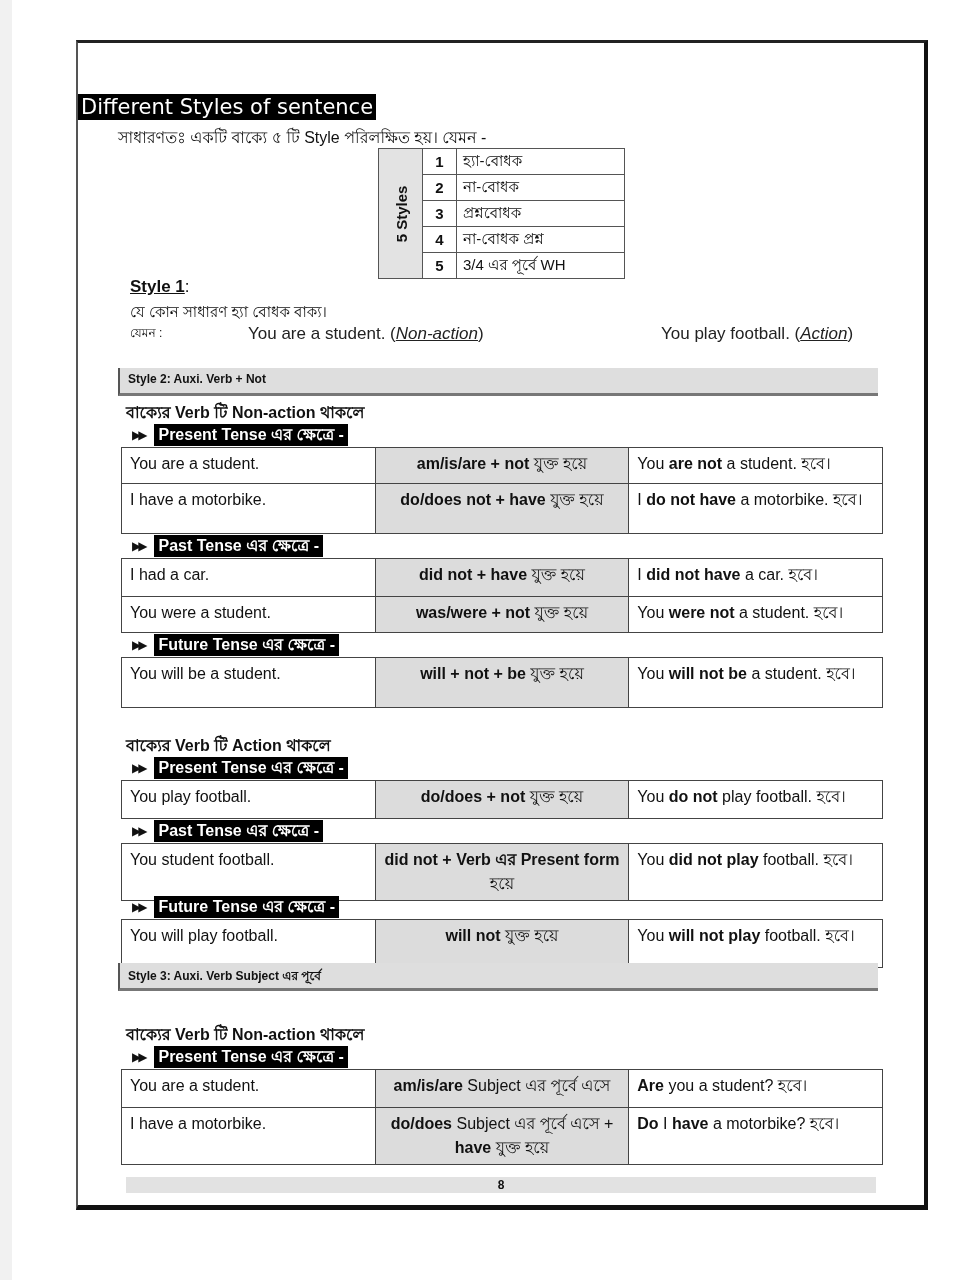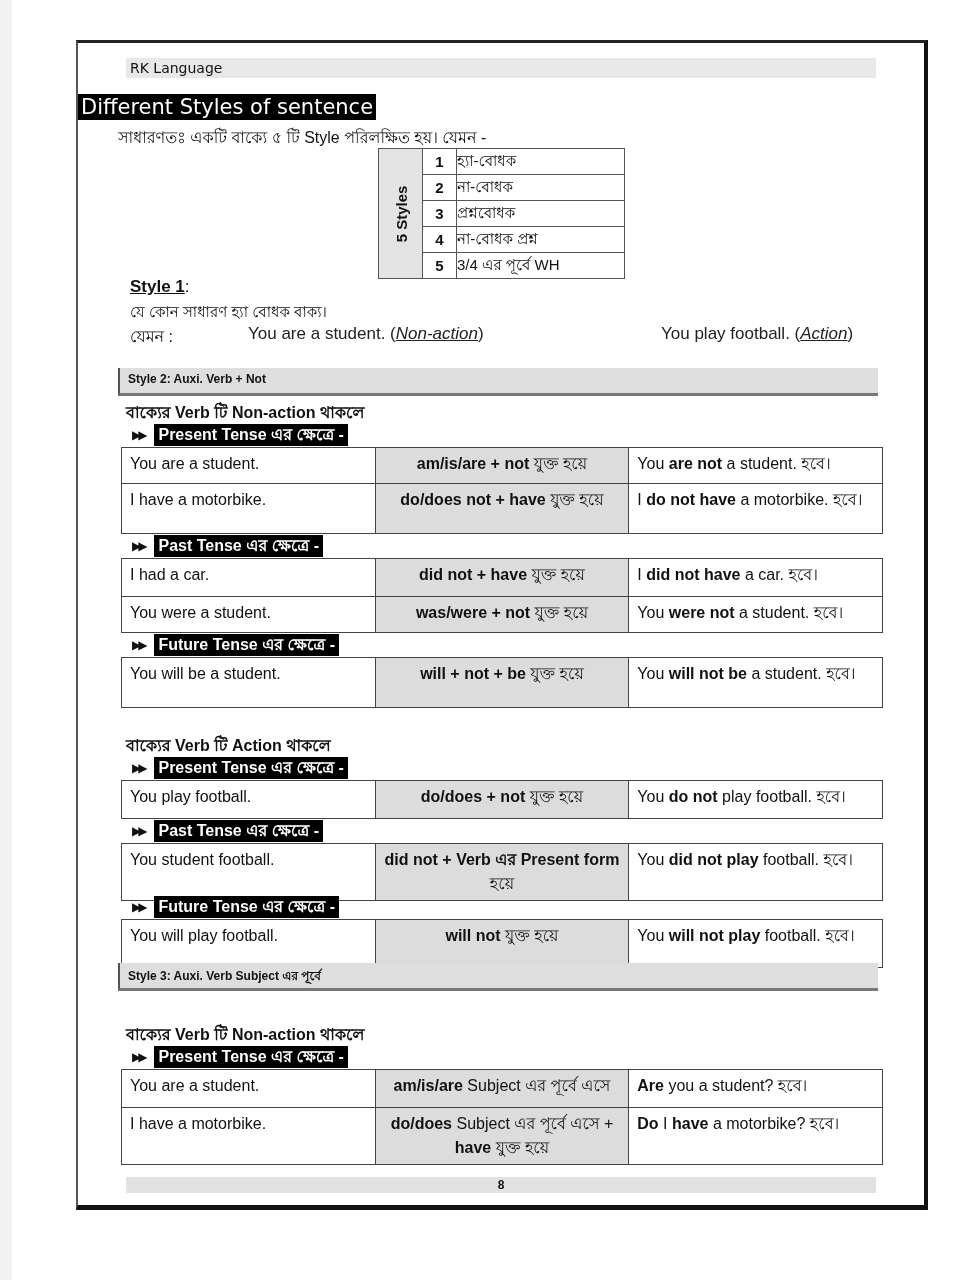--- a/index.html
+++ b/index.html
@@ -16,25 +16,25 @@
   .header-text { position: absolute; left: 4px; top: 2px; font-size: 14px; font-family: "DejaVu Sans", sans-serif; }
   .title-wrap { position: absolute; left: 0; top: 51px; width: 848px; text-align: left; }
   .title { display: inline-block; background: #000; color: #fff; font-size: 21px; padding: 0 3px; line-height: 26px; font-family: "DejaVu Sans", sans-serif; }
   .intro { position: absolute; left: 40px; top: 82px; font-size: 16px; }
   table { border-collapse: collapse; }
   .styles-table { position: absolute; left: 300px; top: 105px; }
   .styles-table td { border: 1px solid #555; font-size: 15px; height: 25px; }
   .styles-table .side { width: 44px; background: #e3e3e3; position: relative; }
   .side-label { position: absolute; left: 50%; top: 50%; transform: translate(-50%,-50%) rotate(-90deg); white-space: nowrap; font-weight: bold; font-size: 15px; }
   .styles-table .num { width: 34px; text-align: center; font-weight: bold; }
-  .styles-table .txt { width: 168px; }
+  .styles-table .txt { width: 168px; padding-left: 6px; }
   .style1-head { position: absolute; left: 52px; top: 234px; font-size: 17px; }
   .style1-head .u { text-decoration: underline; font-weight: bold; }
   .style1-desc { position: absolute; left: 52px; top: 257px; font-size: 15px; }
-  .example-label { position: absolute; left: 52px; top: 281px; font-size: 16px; }
+  .example-label { position: absolute; left: 52px; top: 281px; font-size: 12px; }
   .example-1 { position: absolute; left: 170px; top: 281px; font-size: 17px; color: #222; }
   .example-2 { position: absolute; left: 583px; top: 281px; font-size: 17px; color: #222; text-align: center; }
   .u-i { text-decoration: underline; font-style: italic; }
   .section-bar {
     position: absolute; left: 40px; width: 760px; height: 28px; background: #dedede;
     border-left: 2px solid #555; border-bottom: 3px solid #777; font-weight: bold; font-size: 12px;
     padding: 4px 8px;
   }
   .subhead { position: absolute; left: 48px; font-size: 16px; font-weight: bold; }
   .tense-label { position: absolute; left: 54px; font-size: 16px; display: flex; align-items: center; }
@@ -49,23 +49,20 @@
   .b { font-weight: bold; }
   .footer-bar { position: absolute; left: 48px; top: 1134px; width: 750px; height: 16px; background: #e2e2e2; text-align: center; font-size: 12px; font-weight: bold; line-height: 16px; }
 </style>
 </head>
 <body>
 
 <div class="left-strip"></div>
 
 <div class="page">
 
-  <div class="header-bar">
-    <span class="header-text">RK Language</span>
-  </div>
 
   <div class="title-wrap">
     <span class="title">Different Styles of sentence</span>
   </div>
 
   <div class="intro">সাধারণতঃ একটি বাক্যে ৫ টি Style পরিলক্ষিত হয়। যেমন -</div>
 
   <table class="styles-table">
     <tbody>
         <tr>

